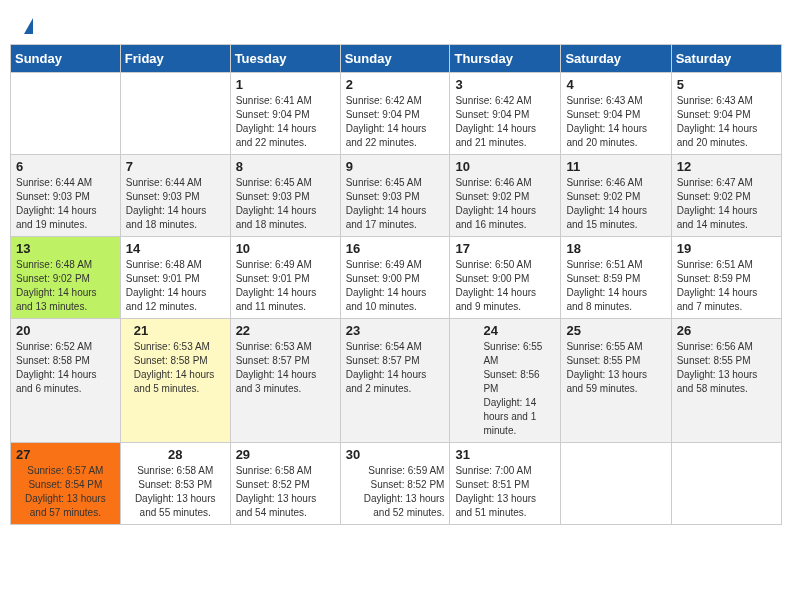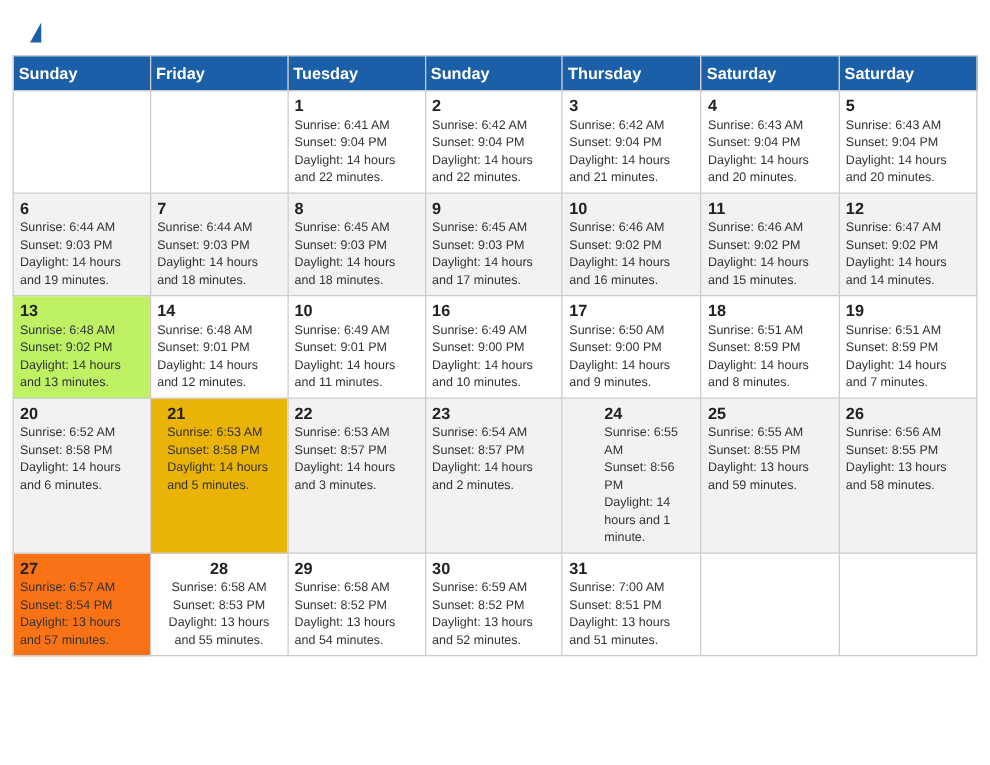--- a/index.html
+++ b/index.html
@@ -256,21 +256,21 @@
 Daylight: 14 hours and 7 minutes.</div>
         </td>
       </tr>
       <tr>
         <td style="background-color: rgb(242, 242, 242);">
           <span class="day-number">20</span>
           <div class="day-info" style="white-space: pre-line;">Sunrise: 6:52 AM
 Sunset: 8:58 PM
 Daylight: 14 hours and 6 minutes.</div>
         </td>
-        <td style="background-color: #eab308; padding-left: 13px;">
+        <td style="background-color: #fef9c3; padding-left: 13px;">
           <span class="day-number">21</span>
           <div class="day-info" style="white-space: pre-line;">Sunrise: 6:53 AM
 Sunset: 8:58 PM
 Daylight: 14 hours and 5 minutes.</div>
         </td>
         <td style="background-color: rgb(242, 242, 242);">
           <span class="day-number">22</span>
           <div class="day-info" style="white-space: pre-line;">Sunrise: 6:53 AM
 Sunset: 8:57 PM
 Daylight: 14 hours and 3 minutes.</div>
@@ -296,39 +296,39 @@
         <td style="background-color: rgb(242, 242, 242);">
           <span class="day-number">26</span>
           <div class="day-info" style="white-space: pre-line;">Sunrise: 6:56 AM
 Sunset: 8:55 PM
 Daylight: 13 hours and 58 minutes.</div>
         </td>
       </tr>
       <tr>
         <td style="background-color: #f97316;">
           <span class="day-number">27</span>
-          <div class="day-info" style="white-space: pre-line;">Sunrise: 6:57 AM
+          <div class="day-info" style="white-space: pre-line; text-align: center;">Sunrise: 6:57 AM
 Sunset: 8:54 PM
 Daylight: 13 hours and 57 minutes.</div>
         </td>
         <td style="background-color: rgb(255, 255, 255); text-align: center;">
           <span class="day-number">28</span>
           <div class="day-info" style="white-space: pre-line;">Sunrise: 6:58 AM
 Sunset: 8:53 PM
 Daylight: 13 hours and 55 minutes.</div>
         </td>
         <td style="background-color: rgb(255, 255, 255);">
           <span class="day-number">29</span>
           <div class="day-info" style="white-space: pre-line;">Sunrise: 6:58 AM
 Sunset: 8:52 PM
 Daylight: 13 hours and 54 minutes.</div>
         </td>
         <td style="background-color: rgb(255, 255, 255);">
           <span class="day-number">30</span>
-          <div class="day-info" style="white-space: pre-line;">Sunrise: 6:59 AM
+          <div class="day-info" style="white-space: pre-line; text-align: right;">Sunrise: 6:59 AM
 Sunset: 8:52 PM
 Daylight: 13 hours and 52 minutes.</div>
         </td>
         <td style="background-color: rgb(255, 255, 255);">
           <span class="day-number">31</span>
           <div class="day-info" style="white-space: pre-line;">Sunrise: 7:00 AM
 Sunset: 8:51 PM
 Daylight: 13 hours and 51 minutes.</div>
         </td>
         <td class="empty-cell" style="background-color: rgb(255, 255, 255);"></td>

